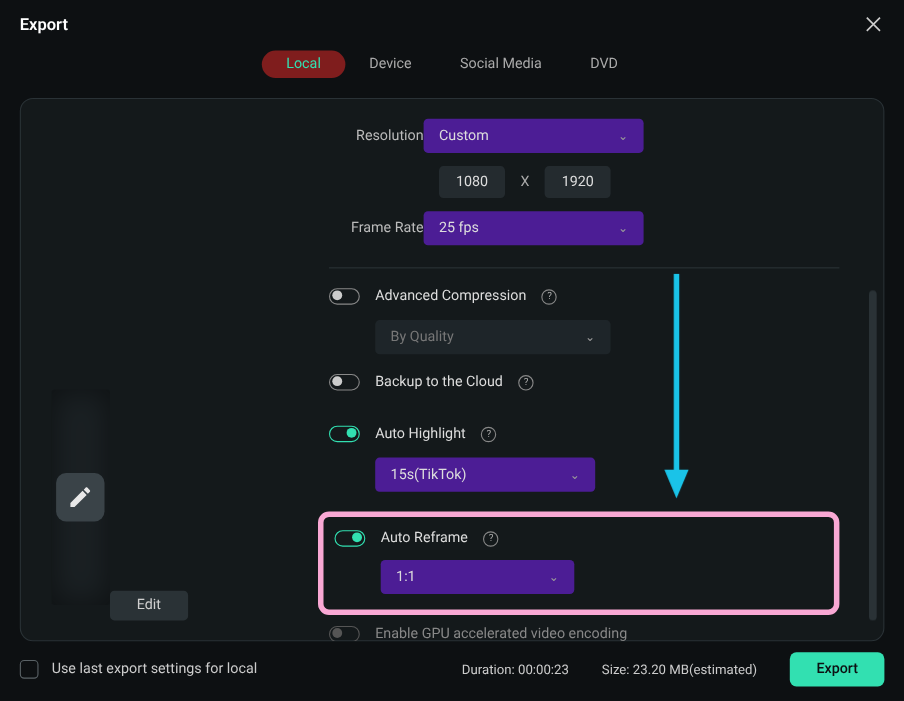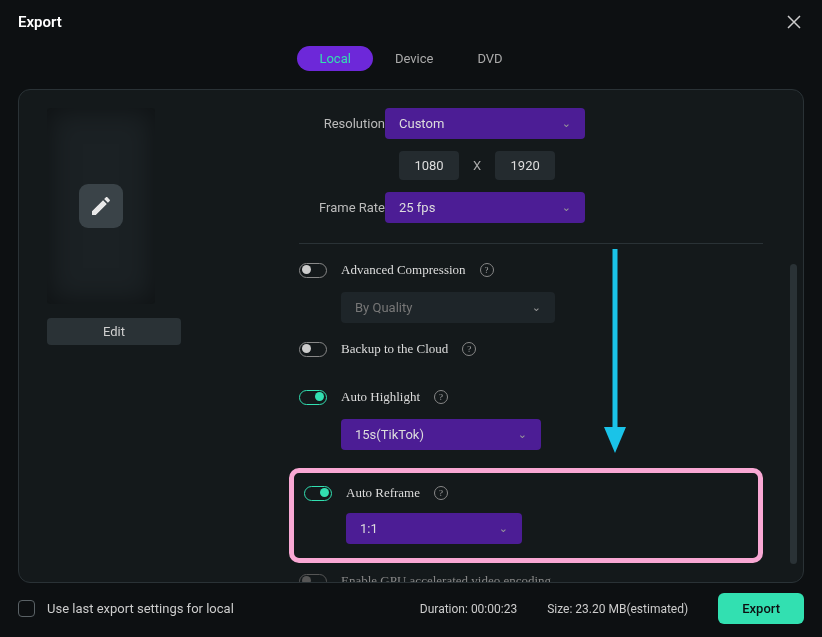--- a/index.html
+++ b/index.html
@@ -41,39 +41,38 @@
       margin-bottom: 18px;
     }
     .tab {
       padding: 5px 22px;
       color: #aaa;
       font-size: 13px;
       cursor: pointer;
       border-radius: 14px;
     }
     .tab.active {
-      background: #6d28d9;
+      background: #7f1d1d;
       color: #32e0b1;
     }
     .content-area {
       position: relative;
       margin: 0 18px;
       background: #14191b;
       border: 1px solid #2a3236;
       border-radius: 12px;
       height: 494px;
       display: flex;
       overflow: hidden;
     }
     .preview-panel {
       width: 180px;
       padding: 18px 28px;
       display: flex;
-      flex-direction: column;
-      align-items: flex-start;
+      align-items: flex-end;
     }
     .preview-box {
       width: 108px;
       height: 196px;
       background: #1b2124;
       border-radius: 3px;
       display: flex;
       align-items: center;
       justify-content: center;
       margin-bottom: 14px;
@@ -142,21 +141,20 @@
       text-align: center;
       font-size: 13px;
     }
     .dim-x { color: #aaa; font-size: 13px; }
     .divider { height: 1px; background: #2a3236; margin: 20px 0 18px 0; }
     .toggle-row {
       display: flex;
       align-items: center;
       gap: 14px;
       margin-bottom: 14px;
-      font-family: Liberation Serif, serif;
     }
     .toggle {
       width: 28px;
       height: 15px;
       border-radius: 8px;
       border: 1.5px solid #888;
       position: relative;
       cursor: pointer;
       flex-shrink: 0;
     }
@@ -248,20 +246,21 @@
   <div class="close-btn">
     <svg width="16" height="16" viewBox="0 0 16 16">
         <path d="M2 2 L14 14 M14 2 L2 14" stroke="#ccc" stroke-width="1.5" fill="none"></path>
       </svg>
   </div>
 </div>
 
 <div class="tabs">
   <div class="tab active">Local</div>
   <div class="tab">Device</div>
+  <div class="tab">Social Media</div>
   <div class="tab">DVD</div>
 </div>
 
 <div class="content-area">
   <div class="preview-panel">
     <div class="preview-box">
       <div class="pencil-icon">
         <svg viewBox="0 0 24 24">
             <path d="M3 17.25V21h3.75L17.81 9.94l-3.75-3.75L3 17.25zM20.71 7.04c.39-.39.39-1.02 0-1.41l-2.34-2.34c-.39-.39-1.02-.39-1.41 0l-1.83 1.83 3.75 3.75 1.83-1.83z"></path>
           </svg>

